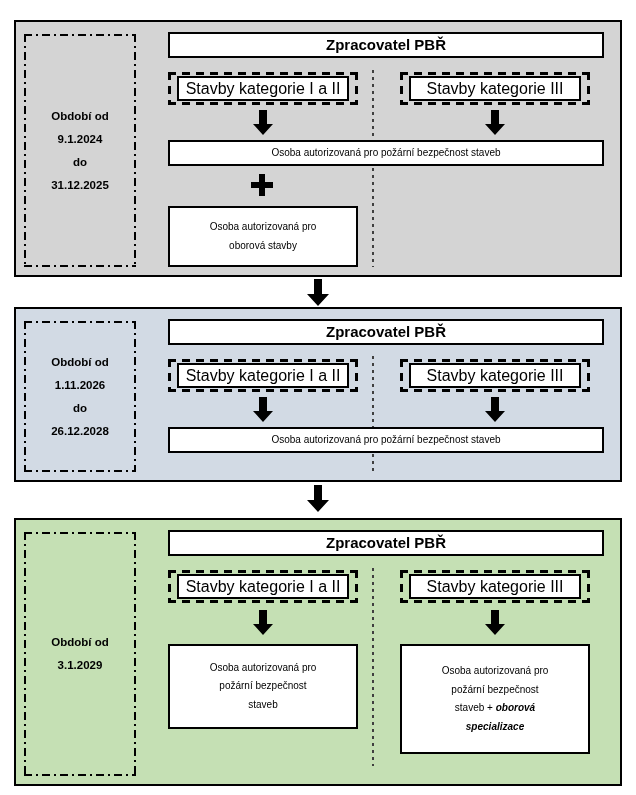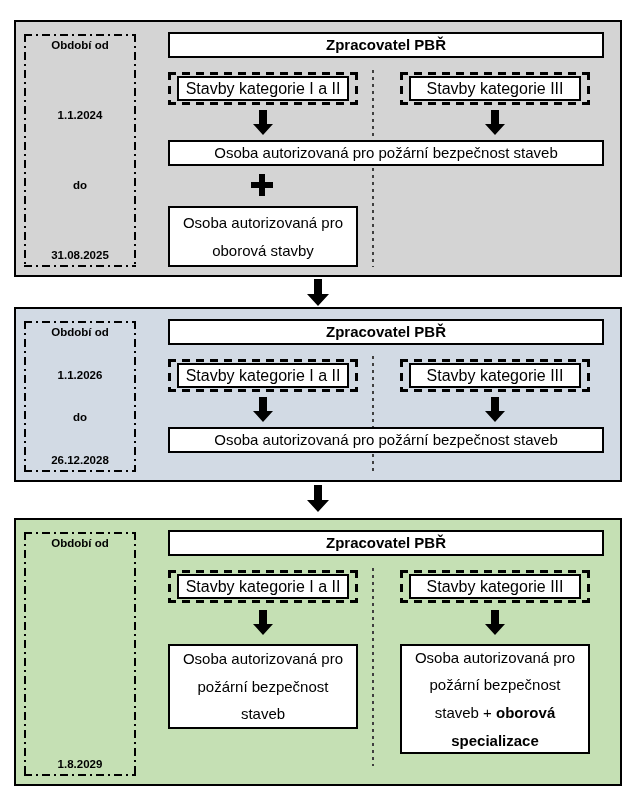--- a/index.html
+++ b/index.html
@@ -56,38 +56,37 @@
   .period-box {
     border: none;
     background-image:
       repeating-linear-gradient(to right,  #000 0 8px, transparent 8px 12px, #000 12px 14px, transparent 14px 18px),
       repeating-linear-gradient(to right,  #000 0 8px, transparent 8px 12px, #000 12px 14px, transparent 14px 18px),
       repeating-linear-gradient(to bottom, #000 0 8px, transparent 8px 12px, #000 12px 14px, transparent 14px 18px),
       repeating-linear-gradient(to bottom, #000 0 8px, transparent 8px 12px, #000 12px 14px, transparent 14px 18px);
     background-size: 100% 2px, 100% 2px, 2px 100%, 2px 100%;
     background-position: 0 0, 0 100%, 0 0, 100% 0;
     background-repeat: no-repeat;
-    justify-content: space-between;
   }
   .period-1 { top: 12px; height: 233px; }
   .period-2 { top: 12px; height: 151px; }
   .period-3 { top: 12px; height: 244px; }
   .period-line { display: block; }
 
   
   .box {
     position: absolute;
     background: #ffffff;
     border: 2px solid #000000;
     box-sizing: border-box;
     display: flex;
     align-items: center;
     justify-content: center;
     text-align: center;
-    font-size: 15px;
+    font-size: 10px;
     line-height: 1.85;
   }
   .box.bold { font-weight: bold; font-size: 15px; }
 
   
   .hdr { left: 152px; width: 436px; height: 26px; }
 
   
   .cat-outer {
     position: absolute;
@@ -139,34 +138,34 @@
   }
   .plus svg { display: block; width: 100%; height: 100%; }
 
   
   .divider {
     position: absolute;
     width: 2px;
     background-image: repeating-linear-gradient(to bottom, #3f3f3f 0 3px, transparent 3px 7px);
   }
 
-  .strong { font-weight: bold; }
+  .strong { font-weight: bold; font-style: italic; }
 </style>
 </head>
 <body>
 
 <div class="diagram">
 
   <div class="panel panel-1">
 
     <div class="period-box period-1">
       <span class="period-line">Období od</span>
-      <span class="period-line">1.1.2024</span>
+      <span class="period-line">9.1.2024</span>
       <span class="period-line">do</span>
-      <span class="period-line">31.08.2025</span>
+      <span class="period-line">31.12.2025</span>
     </div>
 
     <div class="divider" style="left:356px; top:48px; height:197px;"></div>
 
     <div class="box bold hdr" style="top:10px;">
       <span>Zpracovatel PBŘ</span>
     </div>
 
     <div class="cat-outer" style="left:152px; top:50px; width:190px; height:33px;">
       <div class="cat-inner">
@@ -210,21 +209,21 @@
   <div class="arrow-big" style="top:279px;">
     <svg viewBox="0 0 24 28">
         <path d="M8 0 H16 V15 H23 L12 27 L1 15 H8 Z" fill="#000"></path>
       </svg>
   </div>
 
   <div class="panel panel-2">
 
     <div class="period-box period-2">
       <span class="period-line">Období od</span>
-      <span class="period-line">1.1.2026</span>
+      <span class="period-line">1.11.2026</span>
       <span class="period-line">do</span>
       <span class="period-line">26.12.2028</span>
     </div>
 
     <div class="divider" style="left:356px; top:47px; height:116px;"></div>
 
     <div class="box bold hdr" style="top:10px;">
       <span>Zpracovatel PBŘ</span>
     </div>
 
@@ -259,21 +258,21 @@
   <div class="arrow-big" style="top:485px;">
     <svg viewBox="0 0 24 28">
         <path d="M8 0 H16 V15 H23 L12 27 L1 15 H8 Z" fill="#000"></path>
       </svg>
   </div>
 
   <div class="panel panel-3">
 
     <div class="period-box period-3">
       <span class="period-line">Období od</span>
-      <span class="period-line">1.8.2029</span>
+      <span class="period-line">3.1.2029</span>
     </div>
 
     <div class="divider" style="left:356px; top:48px; height:198px;"></div>
 
     <div class="box bold hdr" style="top:10px;">
       <span>Zpracovatel PBŘ</span>
     </div>
 
     <div class="cat-outer" style="left:152px; top:50px; width:190px; height:33px;">
       <div class="cat-inner">

